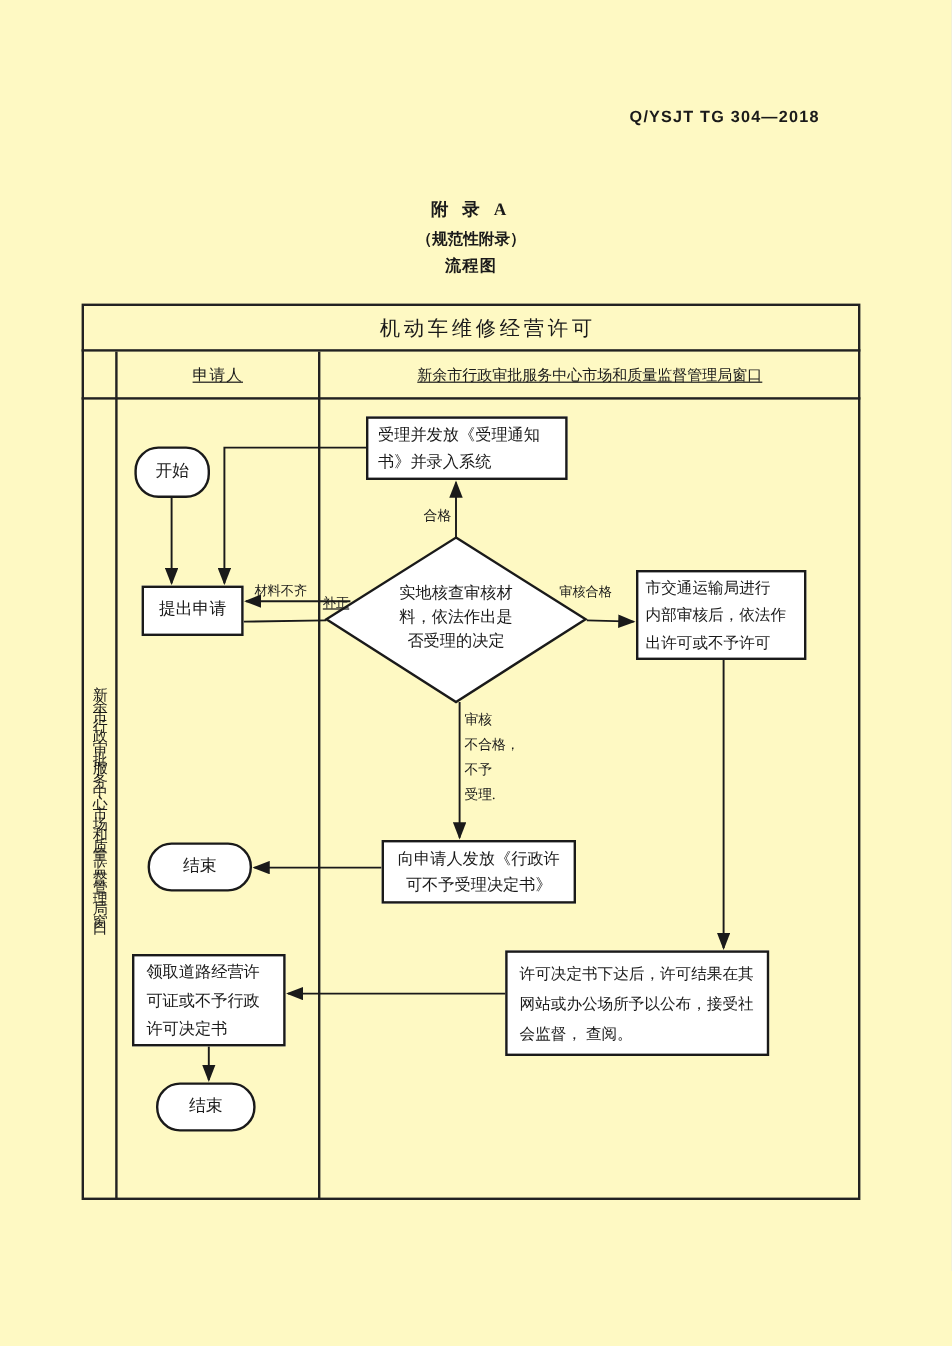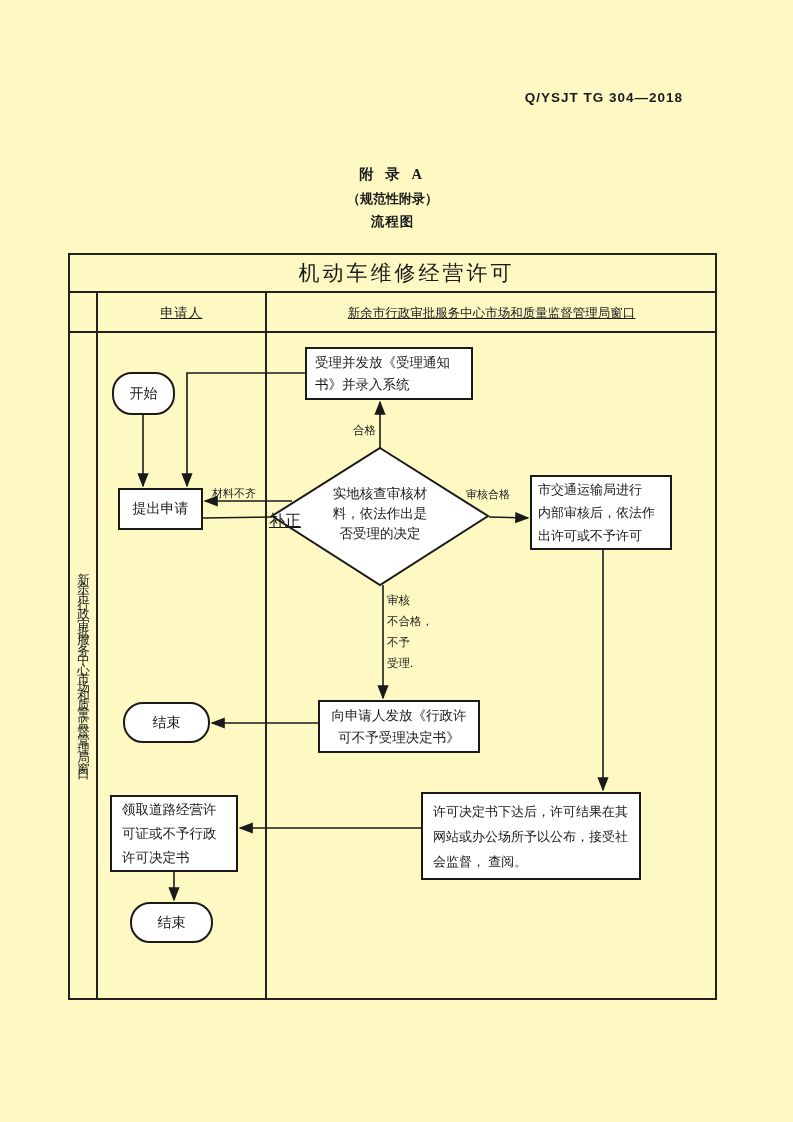--- a/index.html
+++ b/index.html
@@ -21,21 +21,21 @@
   .title-line2 { font-size:13px; margin-bottom:5px; }
   .title-line3 { font-size:13.5px; letter-spacing:1px; }
 
   
   .tbl-outer { left:68px; top:253px; width:649px; height:747px; border:2px solid #222; z-index:1; }
   .hline { height:2px; background:#222; z-index:1; }
   .vline { width:2px;  background:#222; z-index:1; }
   .tbl-title {
     left:68px; top:253px; width:649px; height:40px; z-index:1;
     display:flex; align-items:center; justify-content:center;
-    font-size:21px; letter-spacing:3px;padding-left:28px;
+    font-size:17px; letter-spacing:3px;padding-left:28px;
   }
   .hdr-cell { top:293px; height:40px; display:flex; align-items:center; justify-content:center; z-index:1;text-decoration:underline; }
   .hdr-applicant { left:97px;  width:169px; font-size:13px; letter-spacing:1px; }
   .hdr-office    { left:266px; width:451px; font-size:12.5px; }
   .v-text {
     left:68px; top:333px; width:30px; height:665px; z-index:1;
     writing-mode:vertical-lr; text-orientation:upright;
     display:flex; align-items:center; justify-content:center;
     font-size:12.5px; letter-spacing:9px;
   }
@@ -139,20 +139,20 @@
 许可决定书</div>
 
   <div class="fbox" style="left:421px; top:792px; width:220px; height:88px; padding:4px 10px; font-size:13px; line-height:25px;">许可决定书下达后，许可结果在其
 网站或办公场所予以公布，接受社
 会监督， 查阅。</div>
 
   <div class="fbox node" style="left:130px; top:902px; width:83px; height:41px;">结束</div>
 
   <div class="lbl" style="left:353px; top:420px;">合格</div>
   <div class="lbl" style="left:212px; top:483px; font-size:11px;">材料不齐</div>
-  <div class="lbl" style="left:269px; top:510px; font-size:16px;text-decoration:underline;">补正</div>
+  <div class="lbl" style="left:269px; top:493px; font-size:11px;text-decoration:underline;">补正</div>
   <div class="lbl" style="left:466px; top:484px; font-size:11px;">审核合格</div>
   <div class="lbl" style="left:387px; top:590px;">审核
 不合格，
 不予
 受理.</div>
 
 </div>
 
 </body></html>

